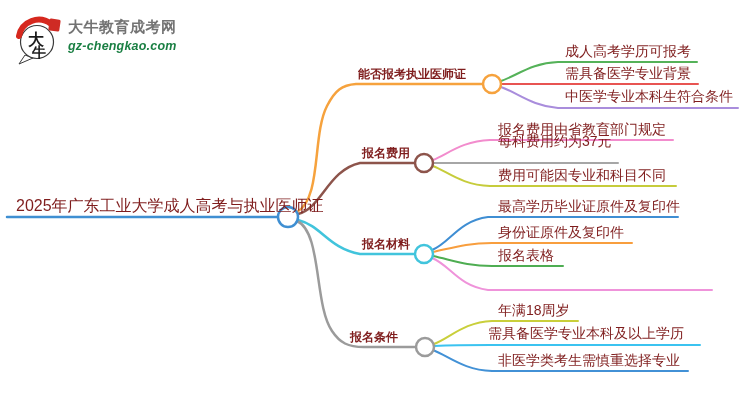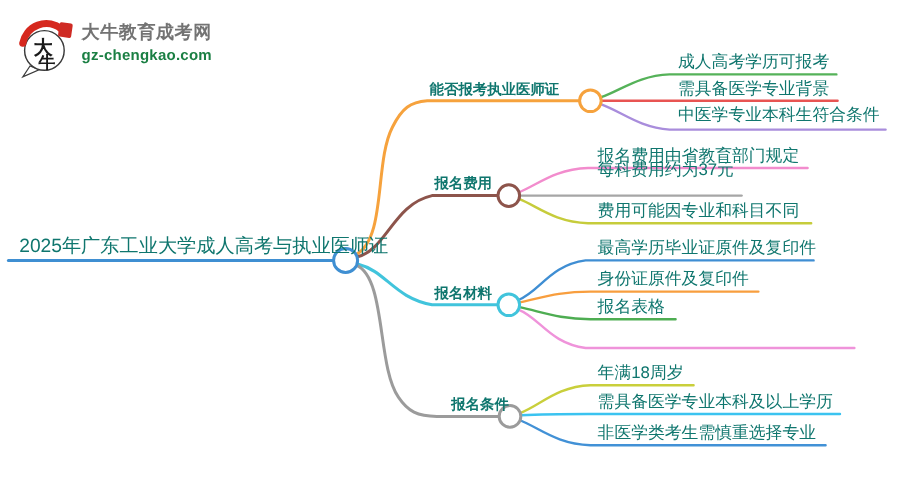--- a/index.html
+++ b/index.html
@@ -16,21 +16,21 @@
     width: 750px; height: 410px;
   }
   svg.map-lines {
     position: absolute;
     left: 0; top: 0;
     width: 750px; height: 410px;
   }
   .node-label {
     position: absolute;
     white-space: nowrap;
-    color: #0f766e;
+    color: #7f1d1d;
     line-height: 1.1;
   }
   .root-label   { font-size: 16px; }
   .branch-label { font-size: 12px; font-weight: bold; }
   .leaf-label   { font-size: 14px; }
   
   .logo {
     position: absolute;
     left: 12px; top: 12px;
     display: flex;
@@ -44,20 +44,21 @@
     font-weight: bold;
     color: #737373;
     letter-spacing: 0.5px;
   }
   .logo-domain {
     font-size: 12.5px;
     font-weight: bold;
     color: #1a7f43;
     margin-top: 2px;
     letter-spacing: 0.2px;
+    font-style: italic;
   }
 </style>
 </head>
 <body>
 
 <div id="canvas">
 
   <svg class="map-lines" viewBox="0 0 750 410" fill="none" stroke-linecap="round">
 
     <path stroke-width="2.5" d="M 7 217 L 278 217" stroke="#3f8fd2"></path>
@@ -104,31 +105,31 @@
       <span class="logo-title">大牛教育成考网</span>
       <span class="logo-domain">gz-chengkao.com</span>
     </div>
   </div>
 
   <div class="node-label root-label" style="left:16px; bottom:195px;">2025年广东工业大学成人高考与执业医师证</div>
 
   <div class="node-label branch-label" style="left:358px; bottom:329px;">能否报考执业医师证</div>
   <div class="node-label branch-label" style="left:362px; bottom:250px;">报名费用</div>
   <div class="node-label branch-label" style="left:362px; bottom:159px;">报名材料</div>
-  <div class="node-label branch-label" style="left:376px; bottom:66px;text-align:right;">报名条件</div>
+  <div class="node-label branch-label" style="left:350px; bottom:66px;text-align:right;">报名条件</div>
 
   <div class="node-label leaf-label" style="left:565px; bottom:351px;">成人高考学历可报考</div>
   <div class="node-label leaf-label" style="left:565px; bottom:329px;text-align:right;">需具备医学专业背景</div>
   <div class="node-label leaf-label" style="left:565px; bottom:305px;font-family:Liberation Mono, monospace;">中医学专业本科生符合条件</div>
 
   <div class="node-label leaf-label" style="left:498px; bottom:273px;">报名费用由省教育部门规定</div>
   <div class="node-label leaf-label" style="left:498px; bottom:261px;">每科费用约为37元</div>
   <div class="node-label leaf-label" style="left:498px; bottom:227px;">费用可能因专业和科目不同</div>
 
   <div class="node-label leaf-label" style="left:498px; bottom:196px;">最高学历毕业证原件及复印件</div>
   <div class="node-label leaf-label" style="left:498px; bottom:170px;">身份证原件及复印件</div>
   <div class="node-label leaf-label" style="left:498px; bottom:147px;">报名表格</div>
 
   <div class="node-label leaf-label" style="left:498px; bottom:92px;">年满18周岁</div>
-  <div class="node-label leaf-label" style="left:498px; bottom:68px;">需具备医学专业本科及以上学历</div>
+  <div class="node-label leaf-label" style="left:488px; bottom:68px;font-family:Liberation Mono, monospace;">需具备医学专业本科及以上学历</div>
   <div class="node-label leaf-label" style="left:498px; bottom:42px;">非医学类考生需慎重选择专业</div>
 
 </div>
 
 </body></html>

